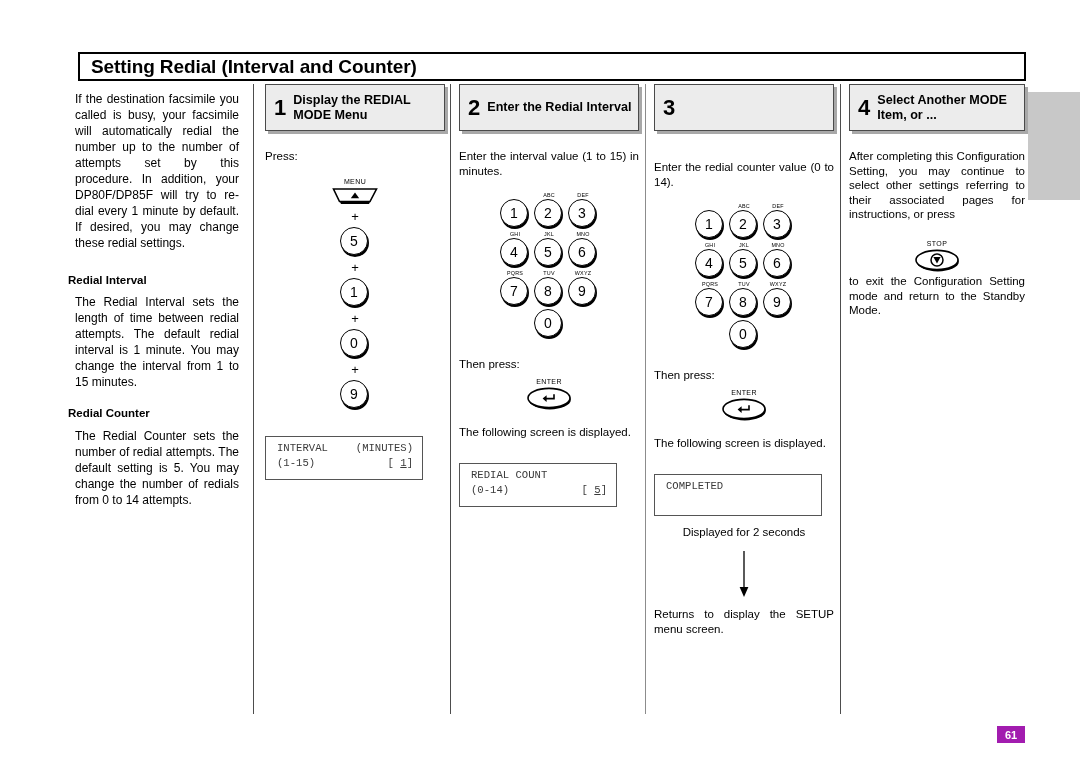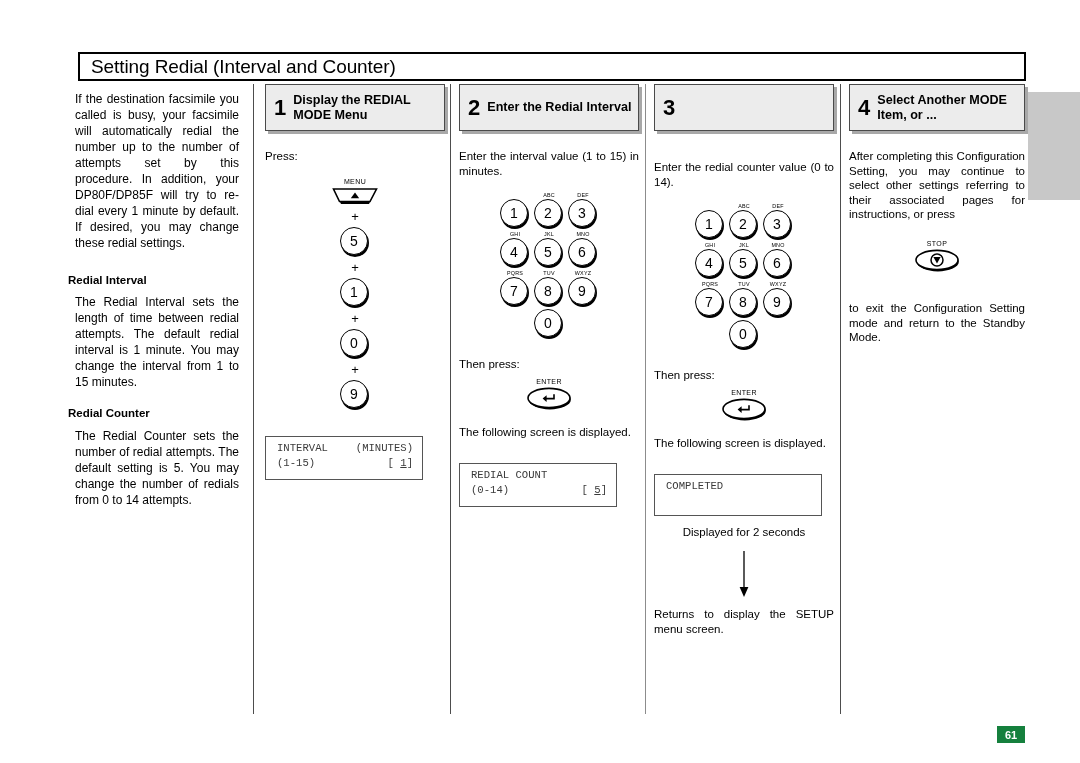--- a/index.html
+++ b/index.html
@@ -23,21 +23,21 @@
     top: 52px;
     width: 948px;
     height: 29px;
     border: 2px solid #000;
     box-sizing: border-box;
     display: flex;
     align-items: center;
   }
   #title-bar .title-text {
     font-size: 19px;
-    font-weight: normal;
+    font-weight: bold;
     letter-spacing: -0.1px;
     padding-left: 11px;
     line-height: 1;
   }
 
   
   #side-tab {
     position: absolute;
     left: 1028px;
     top: 92px;
@@ -230,21 +230,21 @@
     justify-content: center;
   }
 
   
   #page-number {
     position: absolute;
     left: 997px;
     top: 726px;
     width: 28px;
     height: 17px;
-    background: #15803d;
+    background: #a21caf;
     color: #fff;
     font-size: 11px;
     font-weight: bold;
     display: flex;
     align-items: center;
     justify-content: center;
   }
 </style>
 </head>
 <body>
@@ -569,16 +569,16 @@
     <div class="oval-key">
       <svg width="46" height="24" viewBox="0 0 46 24">
         <ellipse cx="23.8" cy="12.8" rx="21" ry="9.6" fill="#000"></ellipse>
         <ellipse cx="23" cy="11" rx="21" ry="9.6" fill="#fff" stroke="#000" stroke-width="1.6"></ellipse>
         <circle cx="23" cy="11" r="6" fill="none" stroke="#000" stroke-width="1.5"></circle>
         <path d="M19.4 8 L26.6 8 L23 14.6 Z" fill="#000"></path>
       </svg>
     </div>
   </div>
 
-  <p class="step-body" style="margin-top:28px;">to exit the Configuration Setting mode and return to the Standby Mode.</p>
+  <p class="step-body" style="margin-top:1px;">to exit the Configuration Setting mode and return to the Standby Mode.</p>
 </div>
 
 <div id="page-number">61</div>
 
 </body></html>

